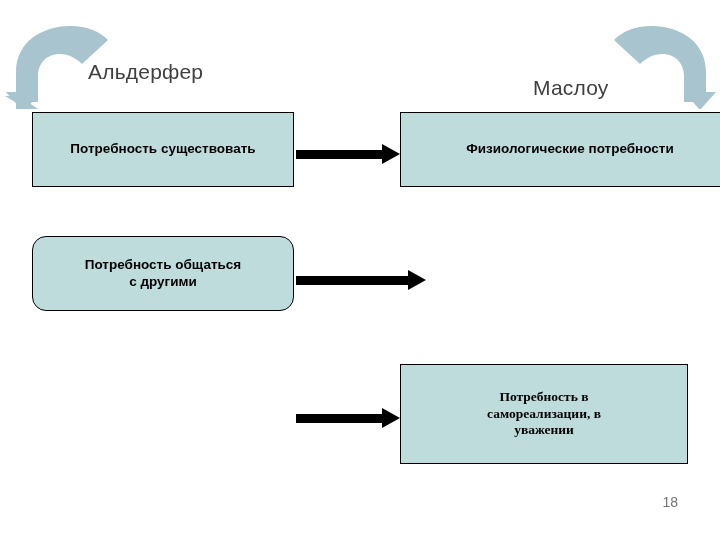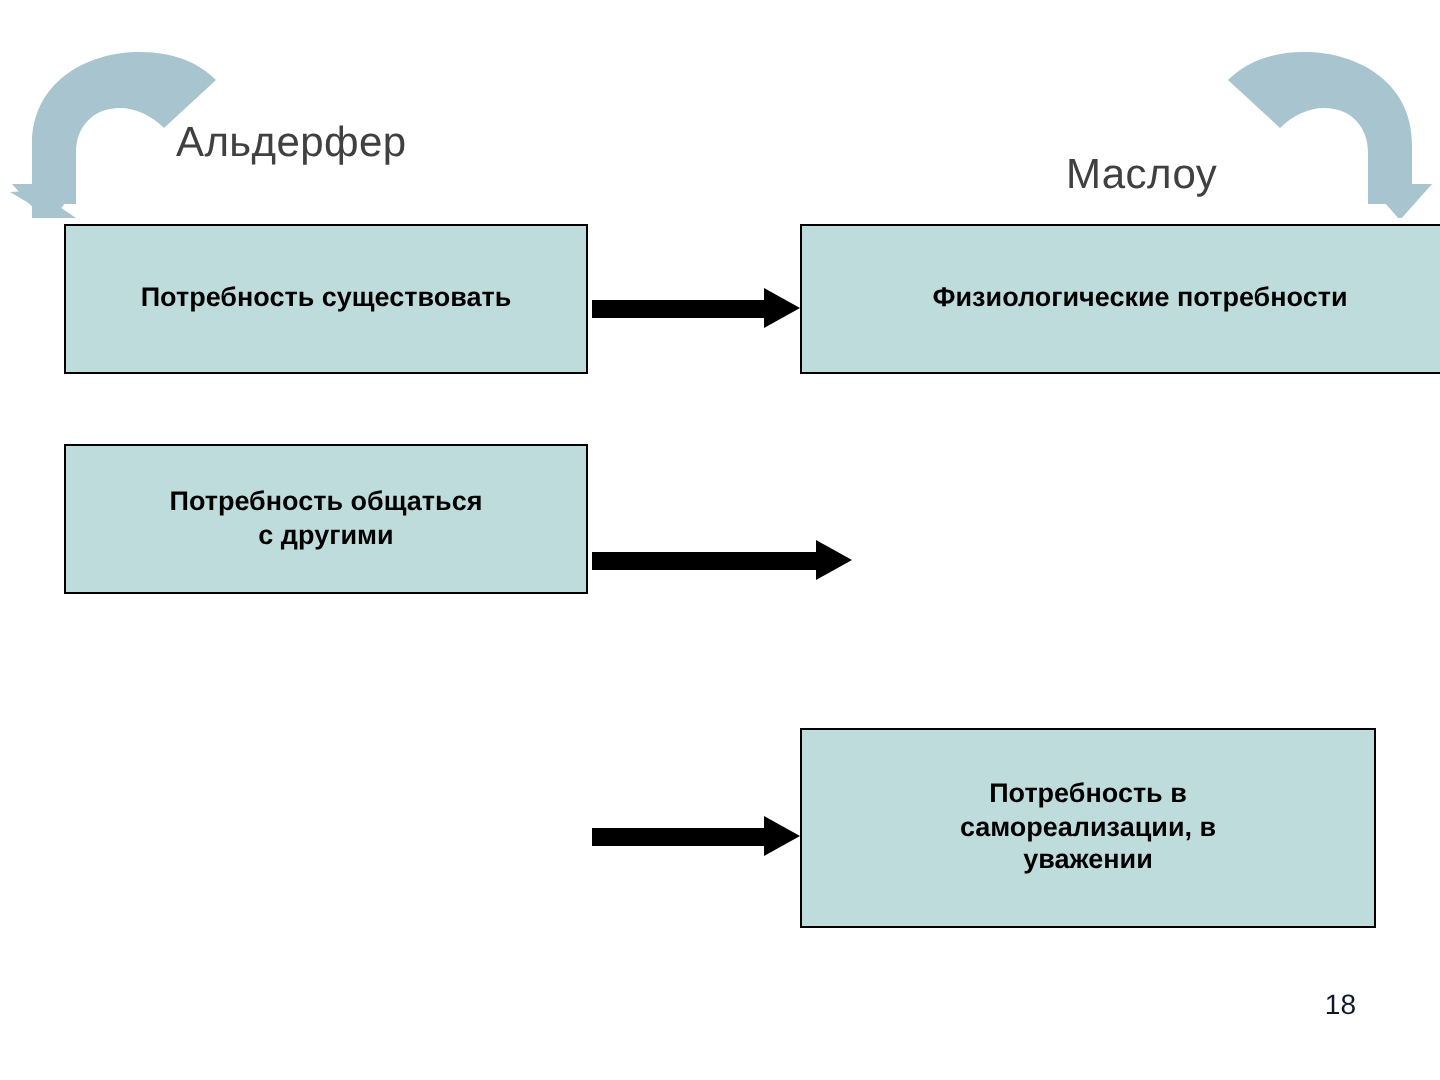--- a/index.html
+++ b/index.html
@@ -43,26 +43,26 @@
     justify-content: center;
     text-align: center;
     font-size: 13.5px;
     font-weight: bold;
     color: #000000;
     line-height: 1.25;
     padding: 2px 8px;
   }
   
   .box-l1 { left: 32px;  top: 112px; width: 262px; height: 75px; }
-  .box-l2 { left: 32px;  top: 222px; width: 262px; height: 75px; }
+  .box-l2 { left: 32px;  top: 236px; width: 262px; height: 75px; border-radius: 14px; }
   .box-l3 { left: 32px;  top: 364px; width: 262px; height: 100px; }
   
   .box-r1 { left: 400px; top: 112px; width: 340px; height: 75px; }
   .box-r2 { left: 400px; top: 238px; width: 288px; height: 75px; }
-  .box-r3 { left: 400px; top: 364px; width: 288px; height: 100px; }
+  .box-r3 { left: 400px; top: 364px; width: 288px; height: 100px; font-family: Liberation Serif, serif; }
 
   .arrow {
     position: absolute;
     height: 0;
   }
   .arrow .shaft {
     position: absolute;
     left: 0;
     top: 0;
     height: 9px;
@@ -78,21 +78,21 @@
   }
   .arrow-1 { left: 296px; top: 150px; width: 104px; }
   .arrow-2 { left: 296px; top: 276px; width: 130px; }
   .arrow-3 { left: 296px; top: 414px; width: 104px; }
 
   .page-num {
     position: absolute;
     right: 42px;
     bottom: 30px;
     font-size: 14px;
-    color: #0f172a;
+    color: #737373;
   }
 </style>
 </head>
 <body>
 
 <div class="slide">
 
   <svg class="arc-left" width="110" height="95" style="left:4px; top:14px;" viewBox="0 0 110 95">
     <path d="M12 88 L12 58 C12 28 38 12 66 12 C84 12 96 18 104 26 L78 50 C72 44 64 40 56 40 C42 40 34 50 34 62 L34 88 Z" fill="#a8c4cf"></path>
     <path d="M34 80 L23 95 L1 82 Z" fill="#a8c4cf"></path>

